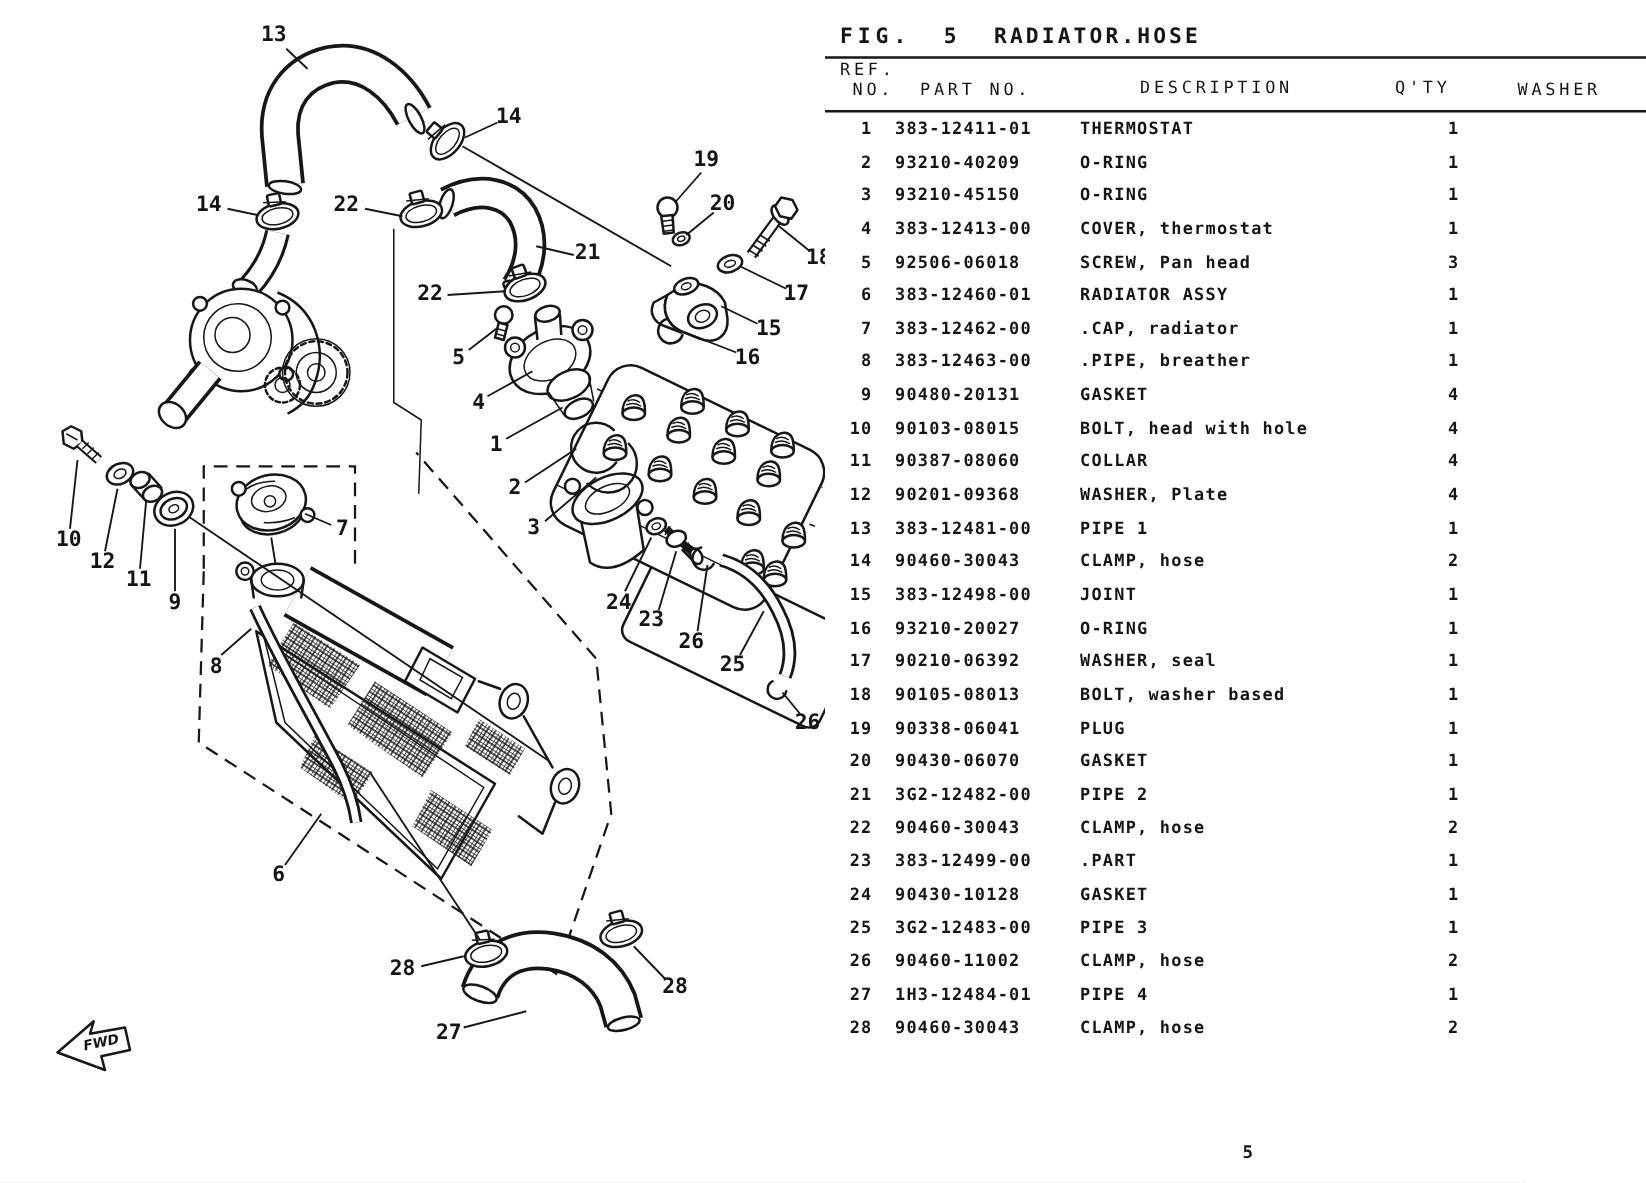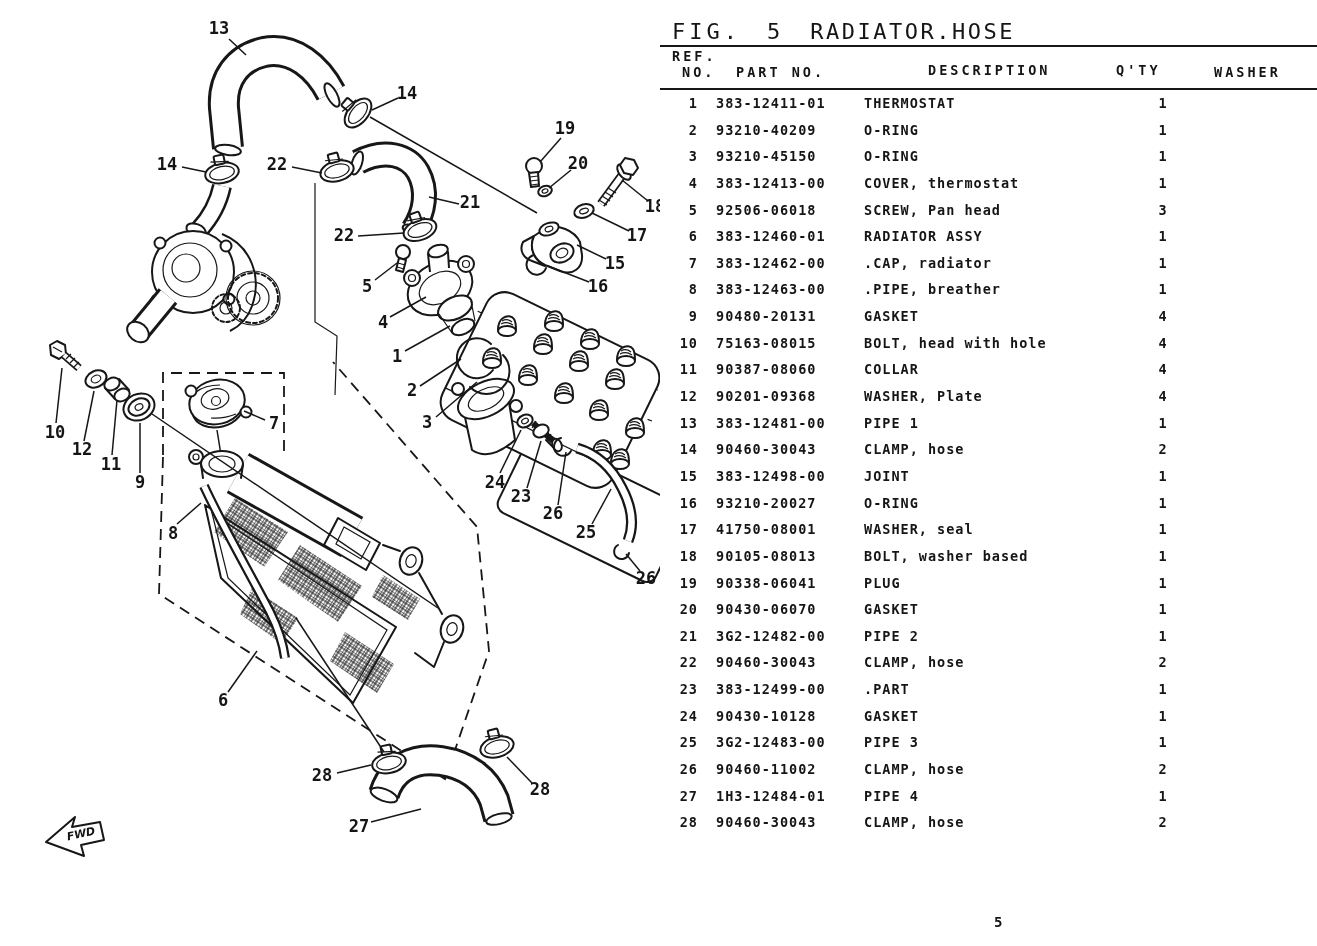--- a/index.html
+++ b/index.html
@@ -12,26 +12,26 @@
   .thin{stroke:#171717;fill:none;stroke-width:1.2}
   .ld{stroke:#171717;stroke-width:1.5}
   .dash{stroke:#171717;fill:none;stroke-width:1.8;stroke-dasharray:11 7}
   .chain{stroke:#171717;fill:none;stroke-width:1.2;stroke-dasharray:15 5 3 5}
   .tube-o{stroke:#171717;fill:none;stroke-linecap:butt}
   .tube-i{stroke:#ffffff;fill:none;stroke-linecap:butt}
   .co{font:bold 17px "DejaVu Sans Mono",monospace;fill:#151515;text-anchor:middle;dominant-baseline:central}
   .fwd-t{font:italic bold 11px "DejaVu Sans",sans-serif;fill:#151515;text-anchor:middle;dominant-baseline:central}
   
   .tbl{position:absolute;left:660px;top:0;width:657px;height:946px}
-  .t-title{position:absolute;left:12px;top:19px;font-size:22px;font-weight:normal;white-space:nowrap}
+  .t-title{position:absolute;left:12px;top:19px;font-size:17px;font-weight:bold;white-space:nowrap}
   .t-title .fl{letter-spacing:4px}
   .t-title .fn{margin-left:26px;letter-spacing:0}
   .t-title .tt{margin-left:30px;letter-spacing:2.5px}
   .rule{position:absolute;left:0;width:657px;height:2px;background:#171717}
-  .hdr{position:absolute;font-size:13.5px;font-weight:bold;letter-spacing:3px;white-space:nowrap}
+  .hdr{position:absolute;font-size:13.5px;font-weight:normal;letter-spacing:3px;white-space:nowrap}
   .rows{position:absolute;left:0;top:90px;width:657px}
   .trow{position:relative;height:26.65px;line-height:26.65px;font-size:13.5px;font-weight:bold;
         letter-spacing:1px;white-space:nowrap}
   .c-ref{position:absolute;left:0;width:38px;text-align:right}
   .c-part{position:absolute;left:56px}
   .c-desc{position:absolute;left:204px}
   .c-qty{position:absolute;left:486px;width:34px;text-align:center}
   .c-rem{position:absolute;left:554px}
   .pageno{position:absolute;left:994px;top:914px;font-size:14px;font-weight:bold}
 </style>
@@ -349,21 +349,21 @@
 
   <div class="tbl">
     <div class="t-title">
       <span class="fl">FIG.</span><span class="fn">5</span><span class="tt">RADIATOR.HOSE</span>
     </div>
     <div class="rule" style="top:45px"></div>
 
     <div class="hdr" style="left:12px;top:48px">REF.</div>
     <div class="hdr" style="left:22px;top:64px">NO.</div>
     <div class="hdr" style="left:76px;top:64px">PART NO.</div>
-    <div class="hdr" style="left:268px;top:62px">DESCRIPTION</div>
+    <div class="hdr" style="left:252px;top:62px">DESCRIPTION</div>
     <div class="hdr" style="left:456px;top:62px">Q'TY</div>
     <div class="hdr" style="left:554px;top:64px">WASHER</div>
     <div class="rule" style="top:88px"></div>
 
     <div class="rows">
         <div class="trow">
           <span class="c-ref">1</span>
           <span class="c-part">383-12411-01</span>
           <span class="c-desc">THERMOSTAT</span>
           <span class="c-qty">1</span>
@@ -420,21 +420,21 @@
         </div>
         <div class="trow">
           <span class="c-ref">9</span>
           <span class="c-part">90480-20131</span>
           <span class="c-desc">GASKET</span>
           <span class="c-qty">4</span>
           <span class="c-rem"></span>
         </div>
         <div class="trow">
           <span class="c-ref">10</span>
-          <span class="c-part">75163-08015</span>
+          <span class="c-part">90103-08015</span>
           <span class="c-desc">BOLT, head with hole</span>
           <span class="c-qty">4</span>
           <span class="c-rem"></span>
         </div>
         <div class="trow">
           <span class="c-ref">11</span>
           <span class="c-part">90387-08060</span>
           <span class="c-desc">COLLAR</span>
           <span class="c-qty">4</span>
           <span class="c-rem"></span>
@@ -469,21 +469,21 @@
         </div>
         <div class="trow">
           <span class="c-ref">16</span>
           <span class="c-part">93210-20027</span>
           <span class="c-desc">O-RING</span>
           <span class="c-qty">1</span>
           <span class="c-rem"></span>
         </div>
         <div class="trow">
           <span class="c-ref">17</span>
-          <span class="c-part">41750-08001</span>
+          <span class="c-part">90210-06392</span>
           <span class="c-desc">WASHER, seal</span>
           <span class="c-qty">1</span>
           <span class="c-rem"></span>
         </div>
         <div class="trow">
           <span class="c-ref">18</span>
           <span class="c-part">90105-08013</span>
           <span class="c-desc">BOLT, washer based</span>
           <span class="c-qty">1</span>
           <span class="c-rem"></span>

